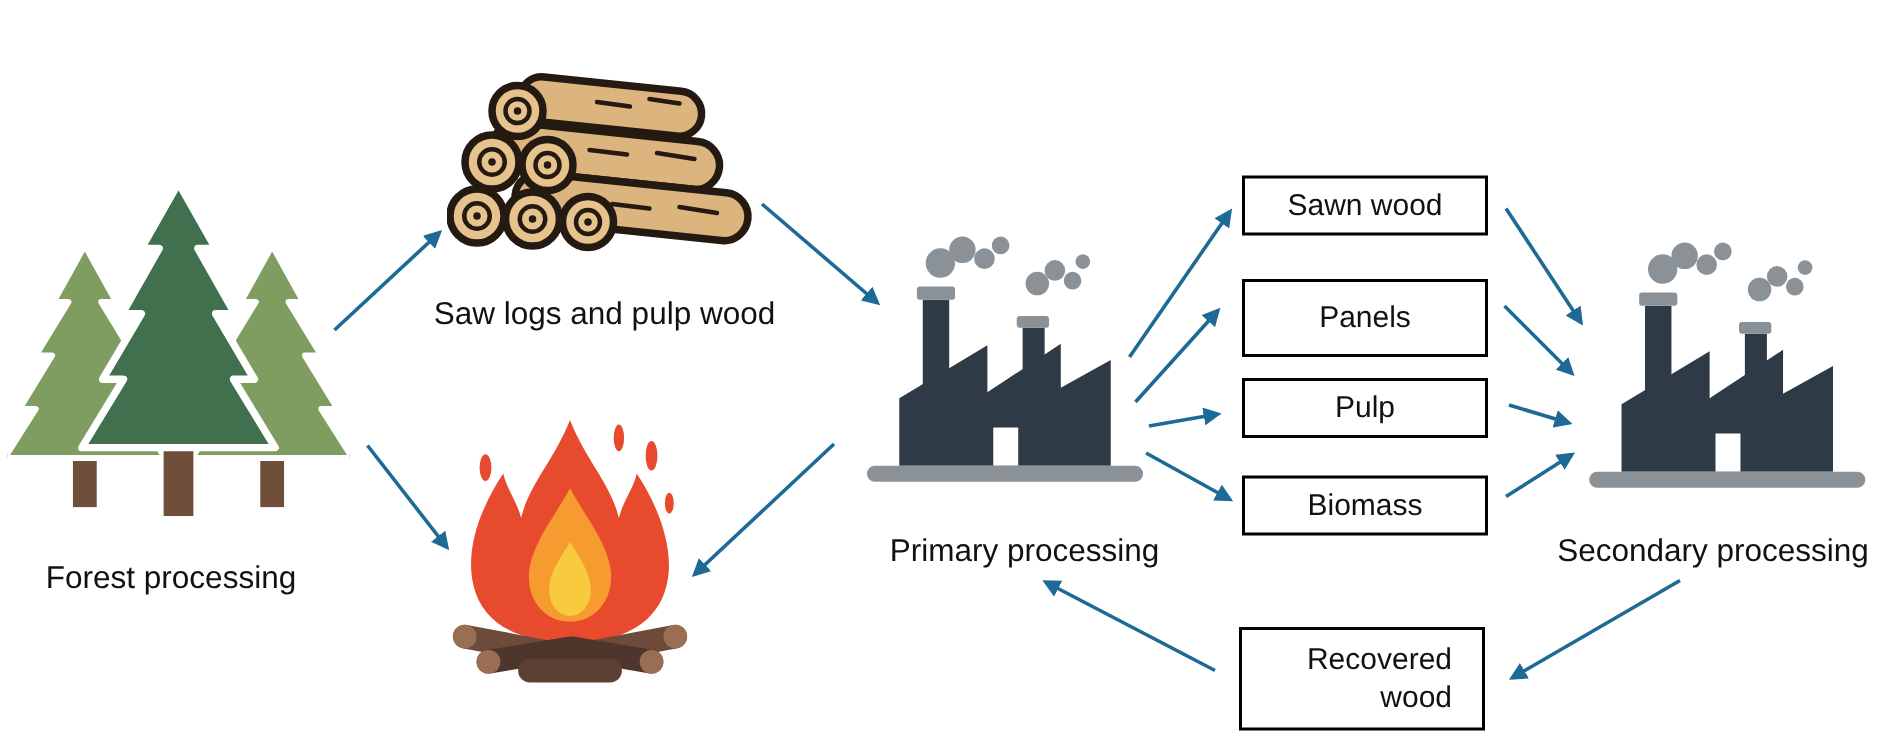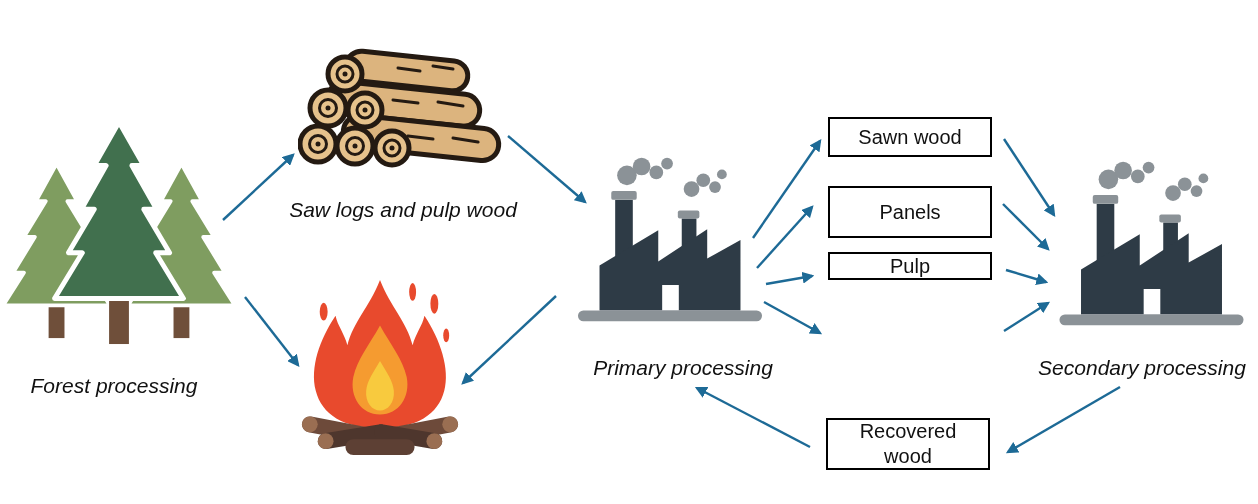--- a/index.html
+++ b/index.html
@@ -1,27 +1,27 @@
 <!DOCTYPE html>
 <html><head>
 <meta charset="utf-8">
 <style>
   html,body{margin:0;padding:0;background:#fff;}
   #canvas{
     position:relative;width:1258px;height:504px;background:#ffffff;
     font-family:"Liberation Sans",sans-serif;color:#111;overflow:hidden;
   }
   .node-label{
-    position:absolute;font-style:italic;font-size:21px;line-height:1.15;
+    position:absolute;font-size:21px;line-height:1.15;
     text-align:center;color:#111;white-space:nowrap;
   }
   .product-box{
     position:absolute;left:828px;width:164px;box-sizing:border-box;
     border:2px solid #000;background:#fff;display:flex;align-items:center;
-    justify-content:center;font-size:20px;color:#111;text-align:center;line-height:1.25;
+    justify-content:center;font-size:20px;color:#111;text-align:right;line-height:1.25;
   }
   .icon-svg{position:absolute;display:block;}
   #arrows-svg{position:absolute;left:0;top:0;pointer-events:none;}
 </style>
 </head>
 <body>
 
 <div id="canvas">
 
   <svg width="0" height="0" style="position:absolute" aria-hidden="true">
@@ -132,24 +132,27 @@
   <div class="node-label" style="left:268px;top:198px;width:270px">Saw logs and pulp wood</div>
   <div class="node-label" style="left:573px;top:356px;width:220px">Primary processing</div>
   <div class="node-label" style="left:1022px;top:356px;width:240px">Secondary processing</div>
 
   <div class="product-box" style="top:117px;height:40px">
     <span>Sawn wood</span>
   </div>
   <div class="product-box" style="top:186px;height:52px">
     <span>Panels</span>
   </div>
-  <div class="product-box" style="top:252px;height:28px">
+  <div class="product-box" style="top:252px;height:40px">
     <span>Pulp</span>
   </div>
-  <div class="product-box" style="left:826px;top:418px;height:52px">
+  <div class="product-box" style="top:317px;height:40px">
+    <span>Biomass</span>
+  </div>
+  <div class="product-box" style="left:826px;top:418px;height:69px">
     <span style="width:120px">Recovered wood</span>
   </div>
 
   <svg id="arrows-svg" width="1258" height="504" viewBox="0 0 1258 504">
     <defs>
       <marker id="ah" viewBox="0 0 10 10" refX="8" refY="5" markerWidth="5" markerHeight="5" orient="auto-start-reverse">
         <path id="ah-path" d="M0 0 L10 5 L0 10 Z" fill="#1d6a96"></path>
       </marker>
     </defs>
   <line x1="223" y1="220" x2="293" y2="155" stroke="#1d6a96" stroke-width="2.4" marker-end="url(#ah)"></line>

